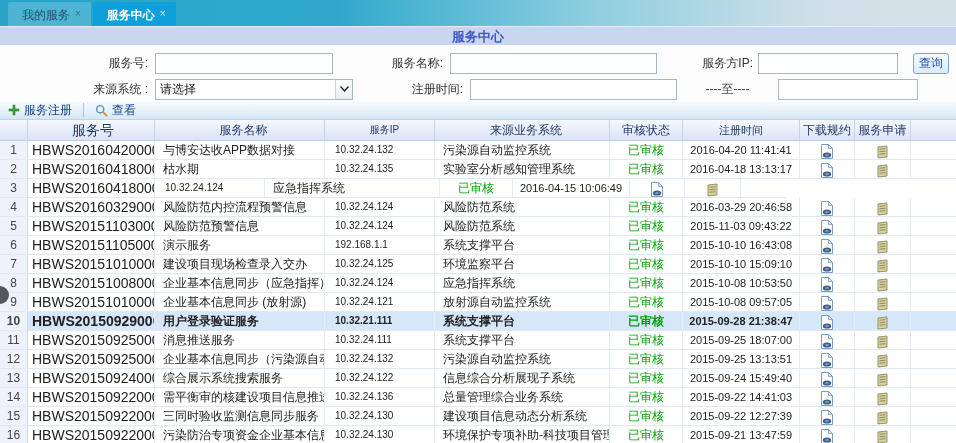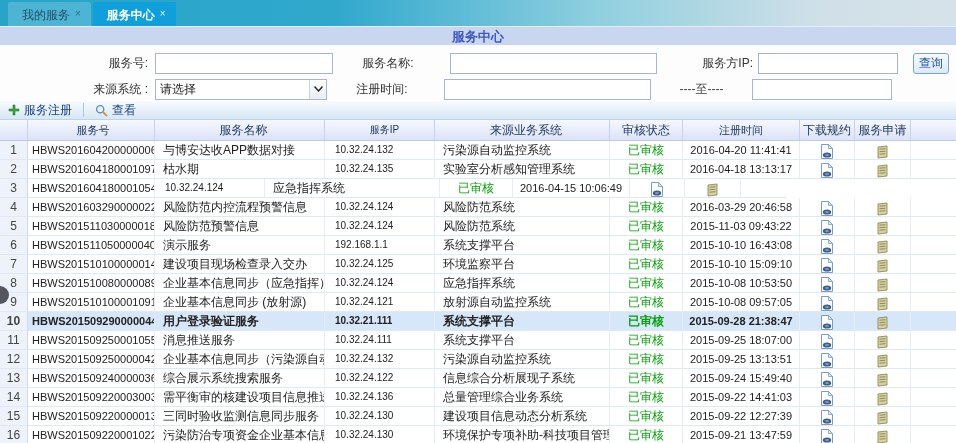--- a/index.html
+++ b/index.html
@@ -21,29 +21,29 @@
 
   
   .titlebar { height:19px; line-height:19px; background:#c9d6ef; border-top:1px solid #e7eef9;
     text-align:center; color:#3f58c4; font-weight:bold; font-size:13px; position:relative; z-index:4; }
 
   
   .searchpanel { height:55px; background:#fdfdfe; padding-top:7px; position:relative; z-index:3; }
   .fr { display:flex; align-items:center; height:22px; margin-bottom:4px; }
   .lb { text-align:right; color:#333; white-space:nowrap; }
   .lb1 { width:155px; padding-right:7px; }
-  .lb2 { width:117px; padding-right:7px;text-align:center; }
+  .lb2 { width:117px; padding-right:7px; }
   .lb3 { width:101px; padding-right:5px; }
   .sep3 { width:101px; text-align:center; color:#444; }
   .tx { height:21px; border:1px solid #a6b6cd; background:#fff; padding:0 3px; font-size:12px;
     font-family:inherit; }
   .tx1 { width:178px; }
   .tx2 { width:207px; }
   .tx3 { width:140px; }
-  .selectbox { width:172px; height:21px; border:1px solid #a6b6cd; background:#fff; display:flex;
+  .selectbox { width:198px; height:21px; border:1px solid #a6b6cd; background:#fff; display:flex;
     align-items:center; cursor:default; }
   .selectbox .sel-val { flex:1; padding-left:4px; color:#222; }
   .sel-arrow { width:17px; height:19px; border-left:1px solid #c8d4e2;
     background:linear-gradient(#fefefe,#e8eef5); display:flex; align-items:center; justify-content:center; }
   .sel-arrow svg { display:block; }
   .btn-query { margin-left:15px; width:36px; height:21px; border:1px solid #7ba0d6; border-radius:3px;
     background:linear-gradient(#f5faff,#dcEAfb); color:#1c4fa0; font-size:12px; font-family:inherit; cursor:pointer; }
 
   
   .toolbar { height:20px; background:linear-gradient(#f8fbfe,#d7e7f5); border-top:1px solid #fff;
@@ -55,21 +55,21 @@
   
   .grid { position:relative; z-index:3; }
   .thead { display:flex; height:21px; line-height:20px;
     background:linear-gradient(#f5f8fe,#dbe3f7); border-bottom:1px solid #bfcbe6; color:#223a66; }
   .th { border-right:1px solid #c6d2ec; text-align:center; overflow:hidden; white-space:nowrap; cursor:pointer; }
   .tr { display:flex; height:19px; line-height:18px; background:#fff; cursor:default; }
   .tr.selected { background:#d7e7fa;font-weight:bold; }
   .td { border-right:1px solid #e6edf8; border-bottom:1px solid #dfe8f5; overflow:hidden; white-space:nowrap; }
   .c-num   { width:28px;  text-align:center; background:#eef2fb; border-right:1px solid #cfd9ec; color:#444; }
   .thead .c-num { background:transparent; border-right:1px solid #c6d2ec; }
-  .c-code  { width:127px; padding-left:4px;  font-size:11px; }
+  .c-code  { width:127px; padding-left:4px;  font-size:14px; }
   .c-name  { width:170px; padding-left:8px; }
   .c-ip    { width:110px; padding-left:10px; font-size:10px; }
   .c-src   { width:175px; padding-left:8px; }
   .c-status{ width:73px;  text-align:center; }
   .c-time  { width:117px; text-align:center; font-size:11px; }
   .c-dl    { width:55px;  text-align:center; }
   .c-apply { width:56px;  text-align:center; }
   .c-fill  { width:45px;  border-right:none; }
   .status-ok { color:#06a10a; }
   .cell-icon { display:inline-block; vertical-align:middle; cursor:pointer; line-height:0; margin-top:2px; }

